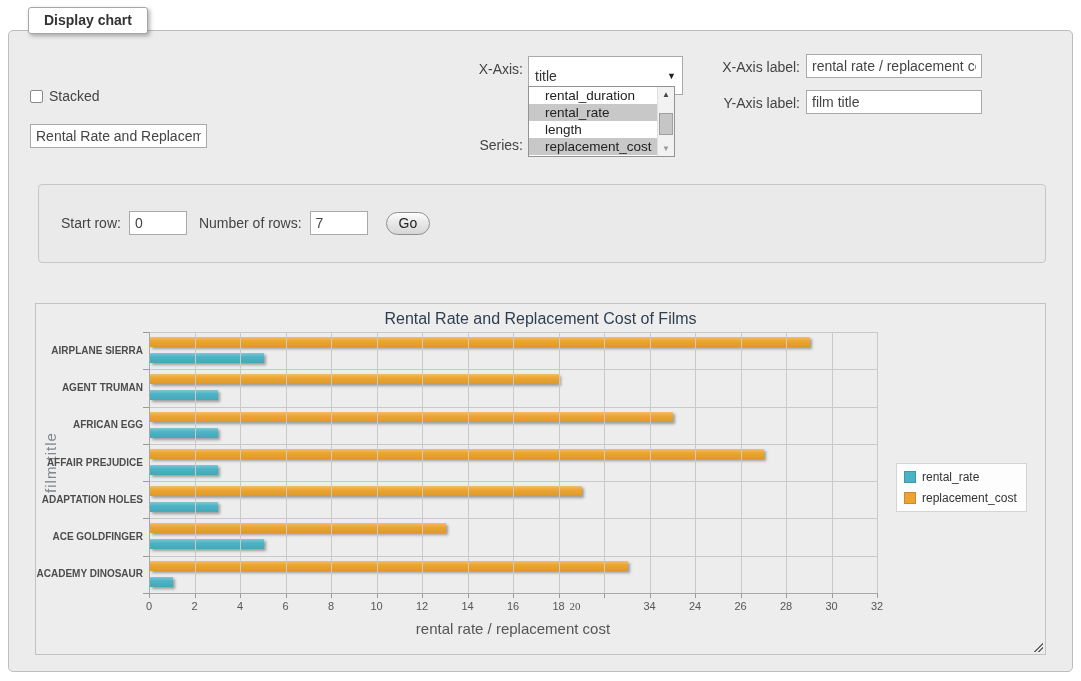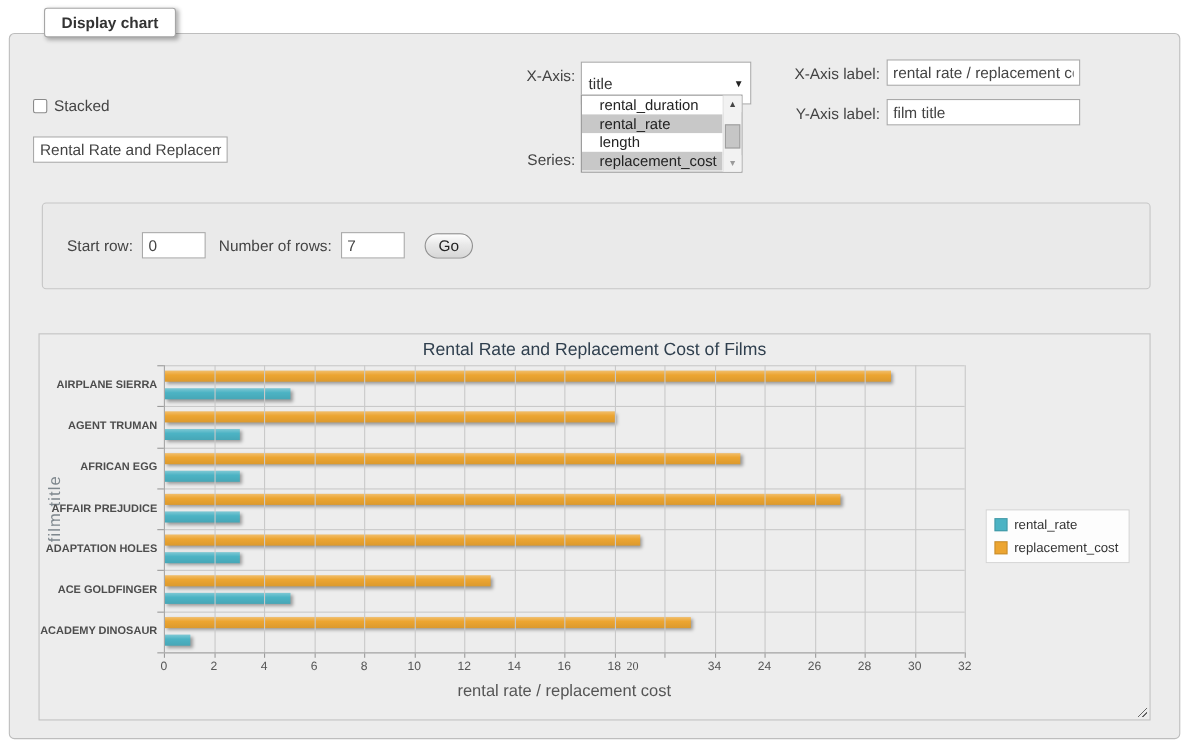--- a/index.html
+++ b/index.html
@@ -10,21 +10,21 @@
     position:relative; overflow:hidden;
   }
   #page { position:absolute; inset:0; }
 
   
   .fieldset {
     position:absolute; left:8px; top:30px; width:1065px; height:642px;
     background:#ececec; border:1px solid #bdbdbd; border-radius:5px;
   }
   .legendbox {
-    position:absolute; left:40px; top:7px; z-index:5;
+    position:absolute; left:28px; top:7px; z-index:5;
     background:#ffffff; border:1px solid #a6a6a6; border-radius:3px;
     padding:4px 15px 5px 15px; font-size:14px; font-weight:bold; color:#333;
     box-shadow:2px 2px 4px rgba(0,0,0,.3);
   }
 
   
   .lbl { font-size:14px; color:#444; }
   .txt {
     border:1px solid #a9a9a9; background:#fff; height:24px;
     font-family:"Liberation Sans",sans-serif; font-size:14px; color:#444;

